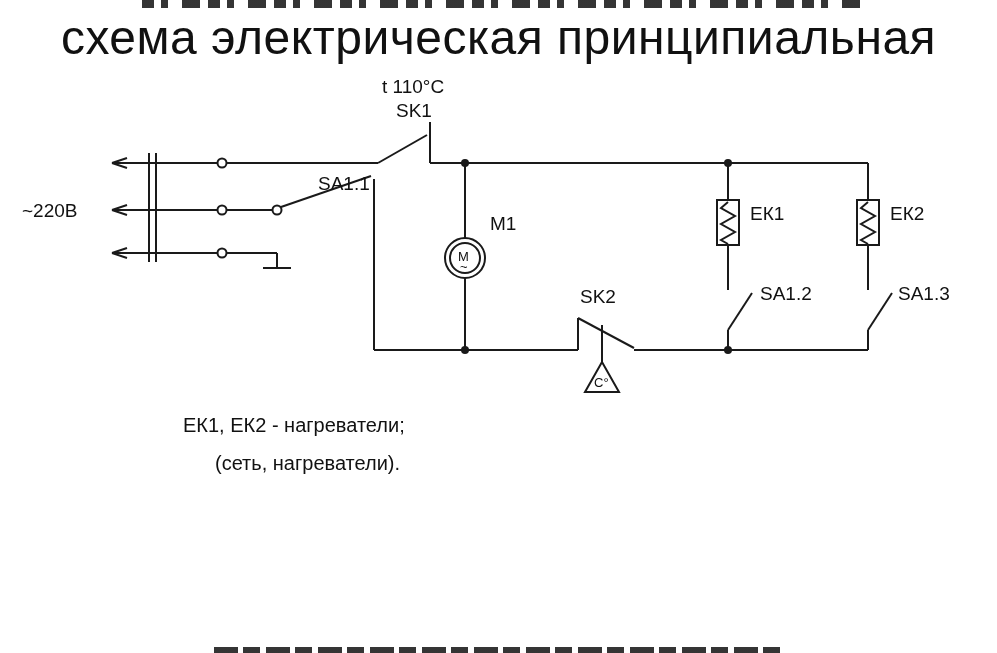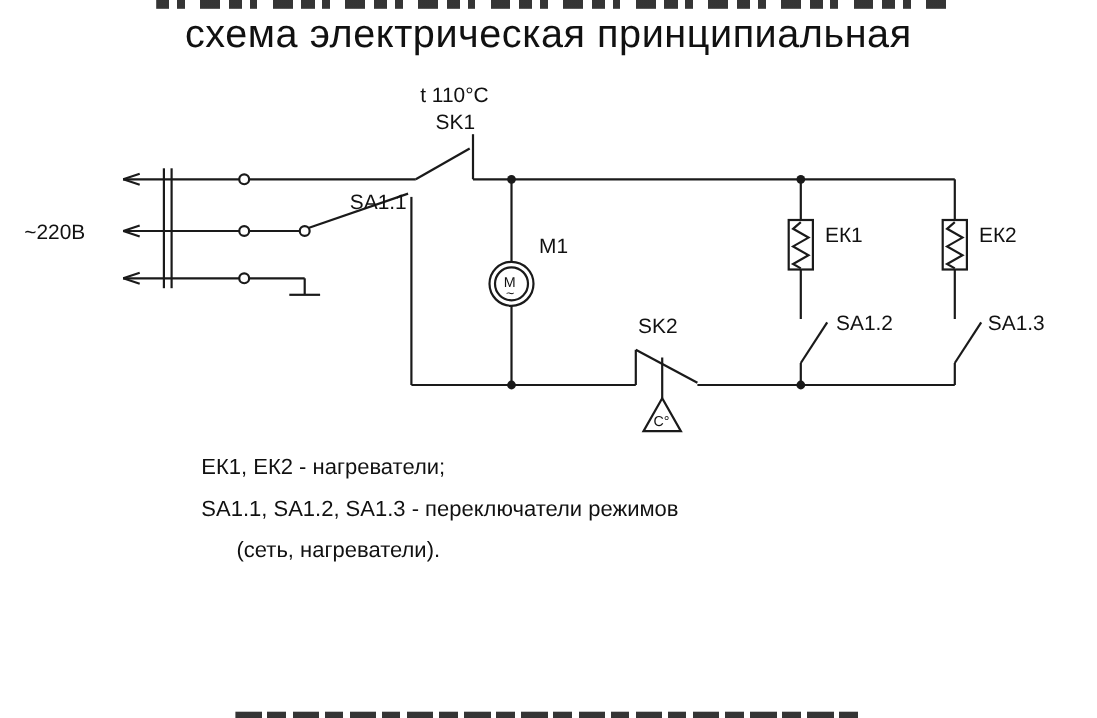--- a/index.html
+++ b/index.html
@@ -16,21 +16,21 @@
     left:142px;top:0;width:720px;height:8px;
     background:repeating-linear-gradient(90deg,#111 0 12px,transparent 12px 19px,#111 19px 26px,transparent 26px 40px,#111 40px 58px,transparent 58px 66px);
   }
   .clip-bottom{
     left:214px;top:647px;width:570px;height:6px;
     background:repeating-linear-gradient(90deg,#111 0 24px,transparent 24px 29px,#111 29px 46px,transparent 46px 52px);
   }
   .title{
     position:absolute;top:10px;left:0;width:100%;
     text-align:center;
-    font-size:36px;font-weight:400;
+    font-size:48px;font-weight:400;
     letter-spacing:0.5px;
     white-space:nowrap;
   }
   svg.schematic{position:absolute;left:0;top:0;}
   svg.schematic line, svg.schematic polyline, svg.schematic path, svg.schematic rect{
     stroke:#1a1a1a;stroke-width:2;fill:none;
   }
   svg.schematic circle.pin{stroke:#1a1a1a;stroke-width:2;fill:#ffffff;}
   svg.schematic circle.dot{stroke:none;fill:#1a1a1a;}
   svg.schematic circle.motor{stroke:#1a1a1a;stroke-width:2;fill:#ffffff;}
@@ -157,19 +157,18 @@
     <text x="580" y="303">SK2</text>
     <text x="594" y="387" class="small">C°</text>
     <text x="750" y="220">ЕК1</text>
     <text x="890" y="220">ЕК2</text>
     <text x="760" y="300">SA1.2</text>
     <text x="898" y="300">SA1.3</text>
   </svg>
 
   <div class="legend">
     <div>ЕК1, ЕК2 - нагреватели;</div>
-    <div>SA1.1, SA1.2, SA1.3 - переключатели режимов</div>
     <div class="indent">(сеть, нагреватели).</div>
   </div>
 
   <div class="clip-strip clip-bottom"></div>
 
 </div>
 
 </body></html>

